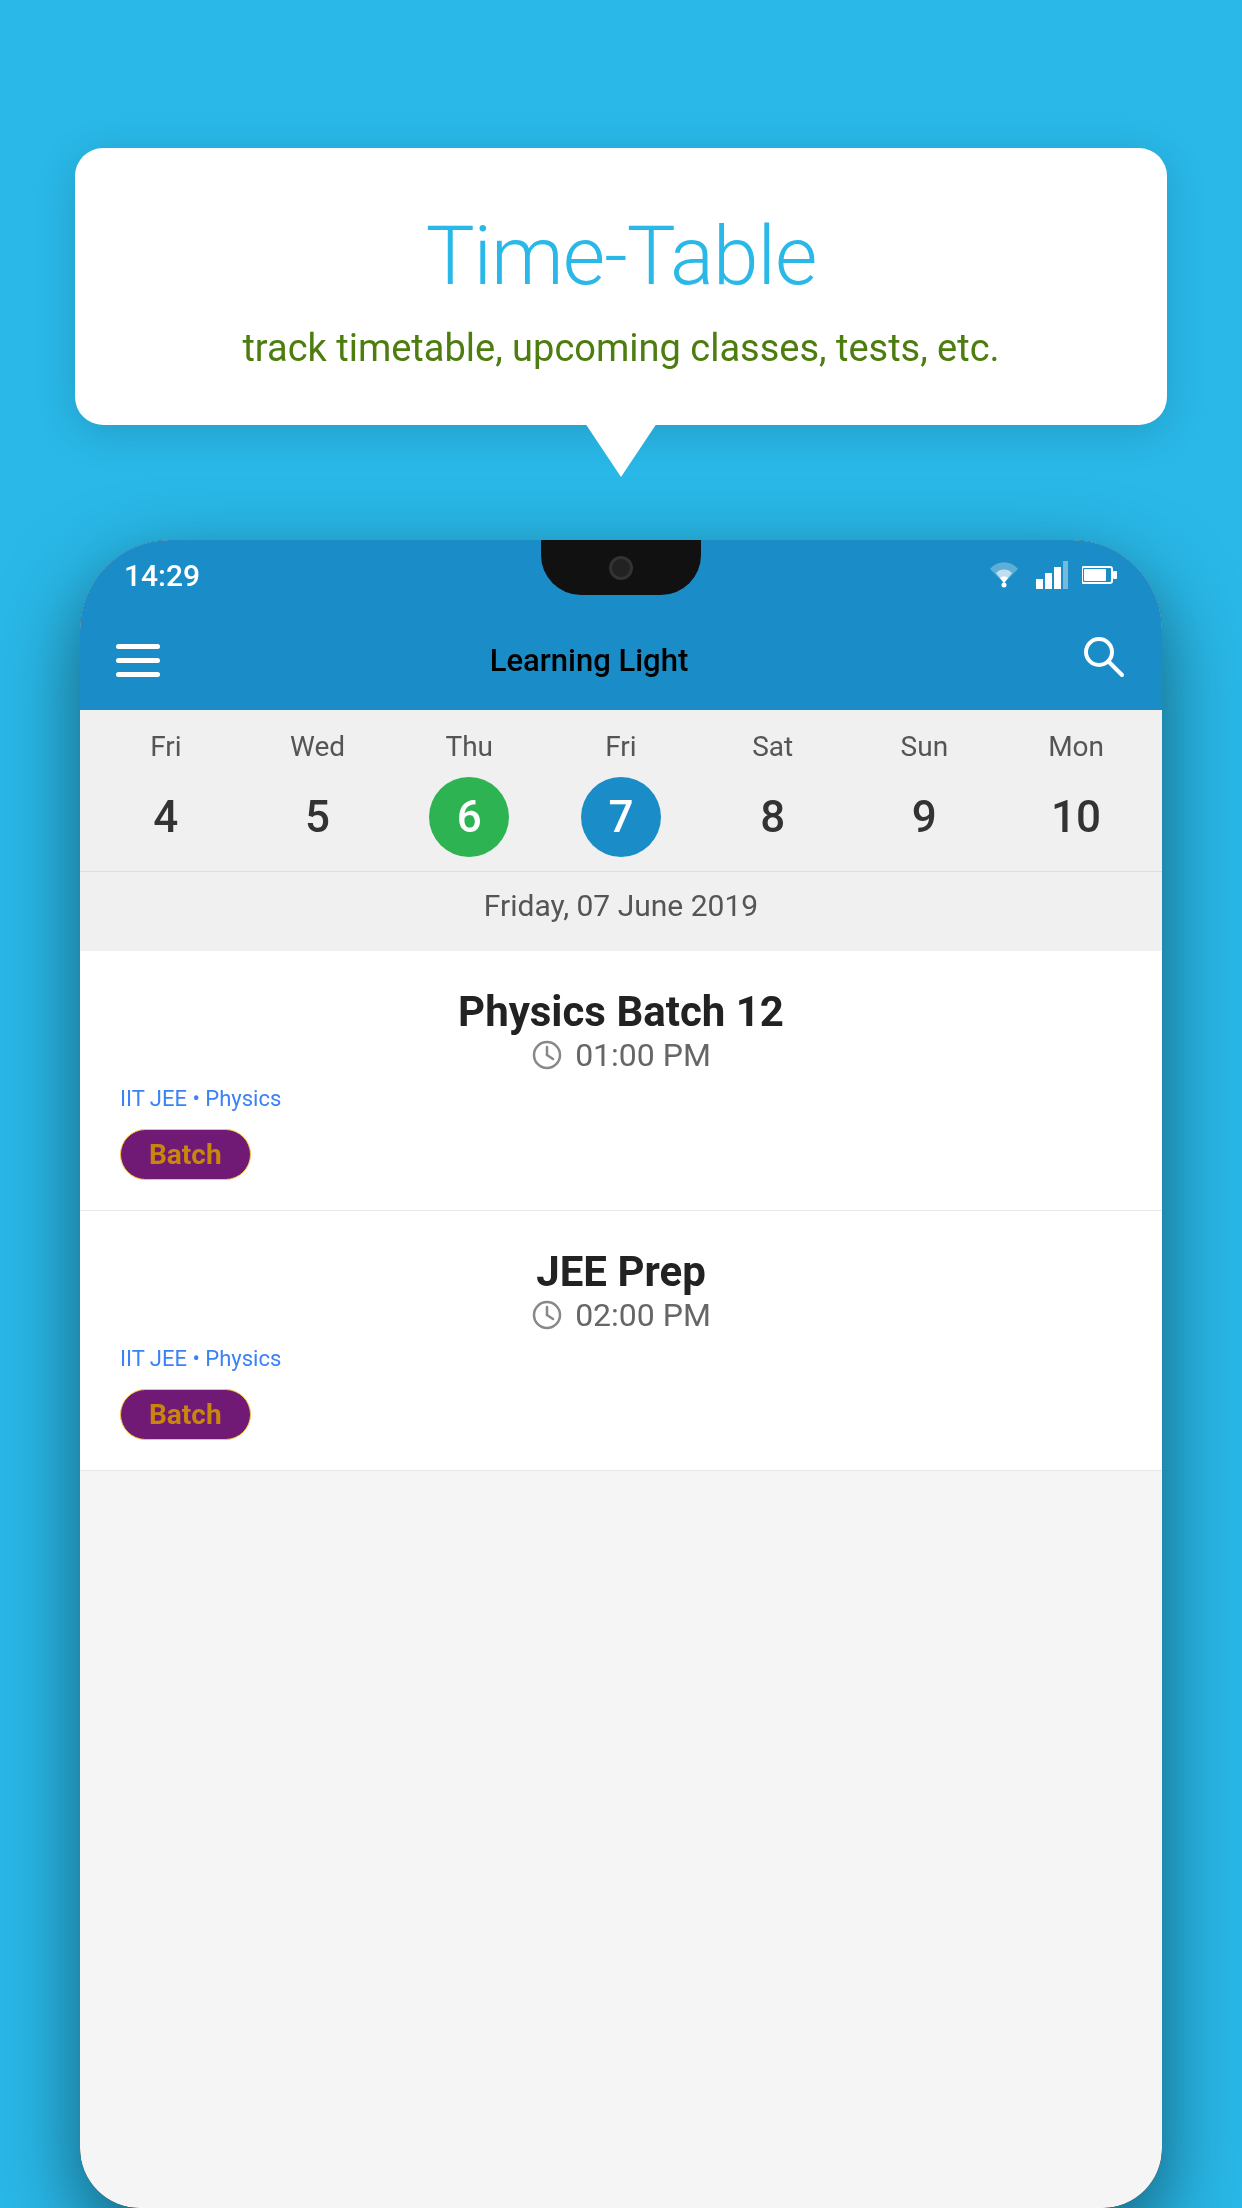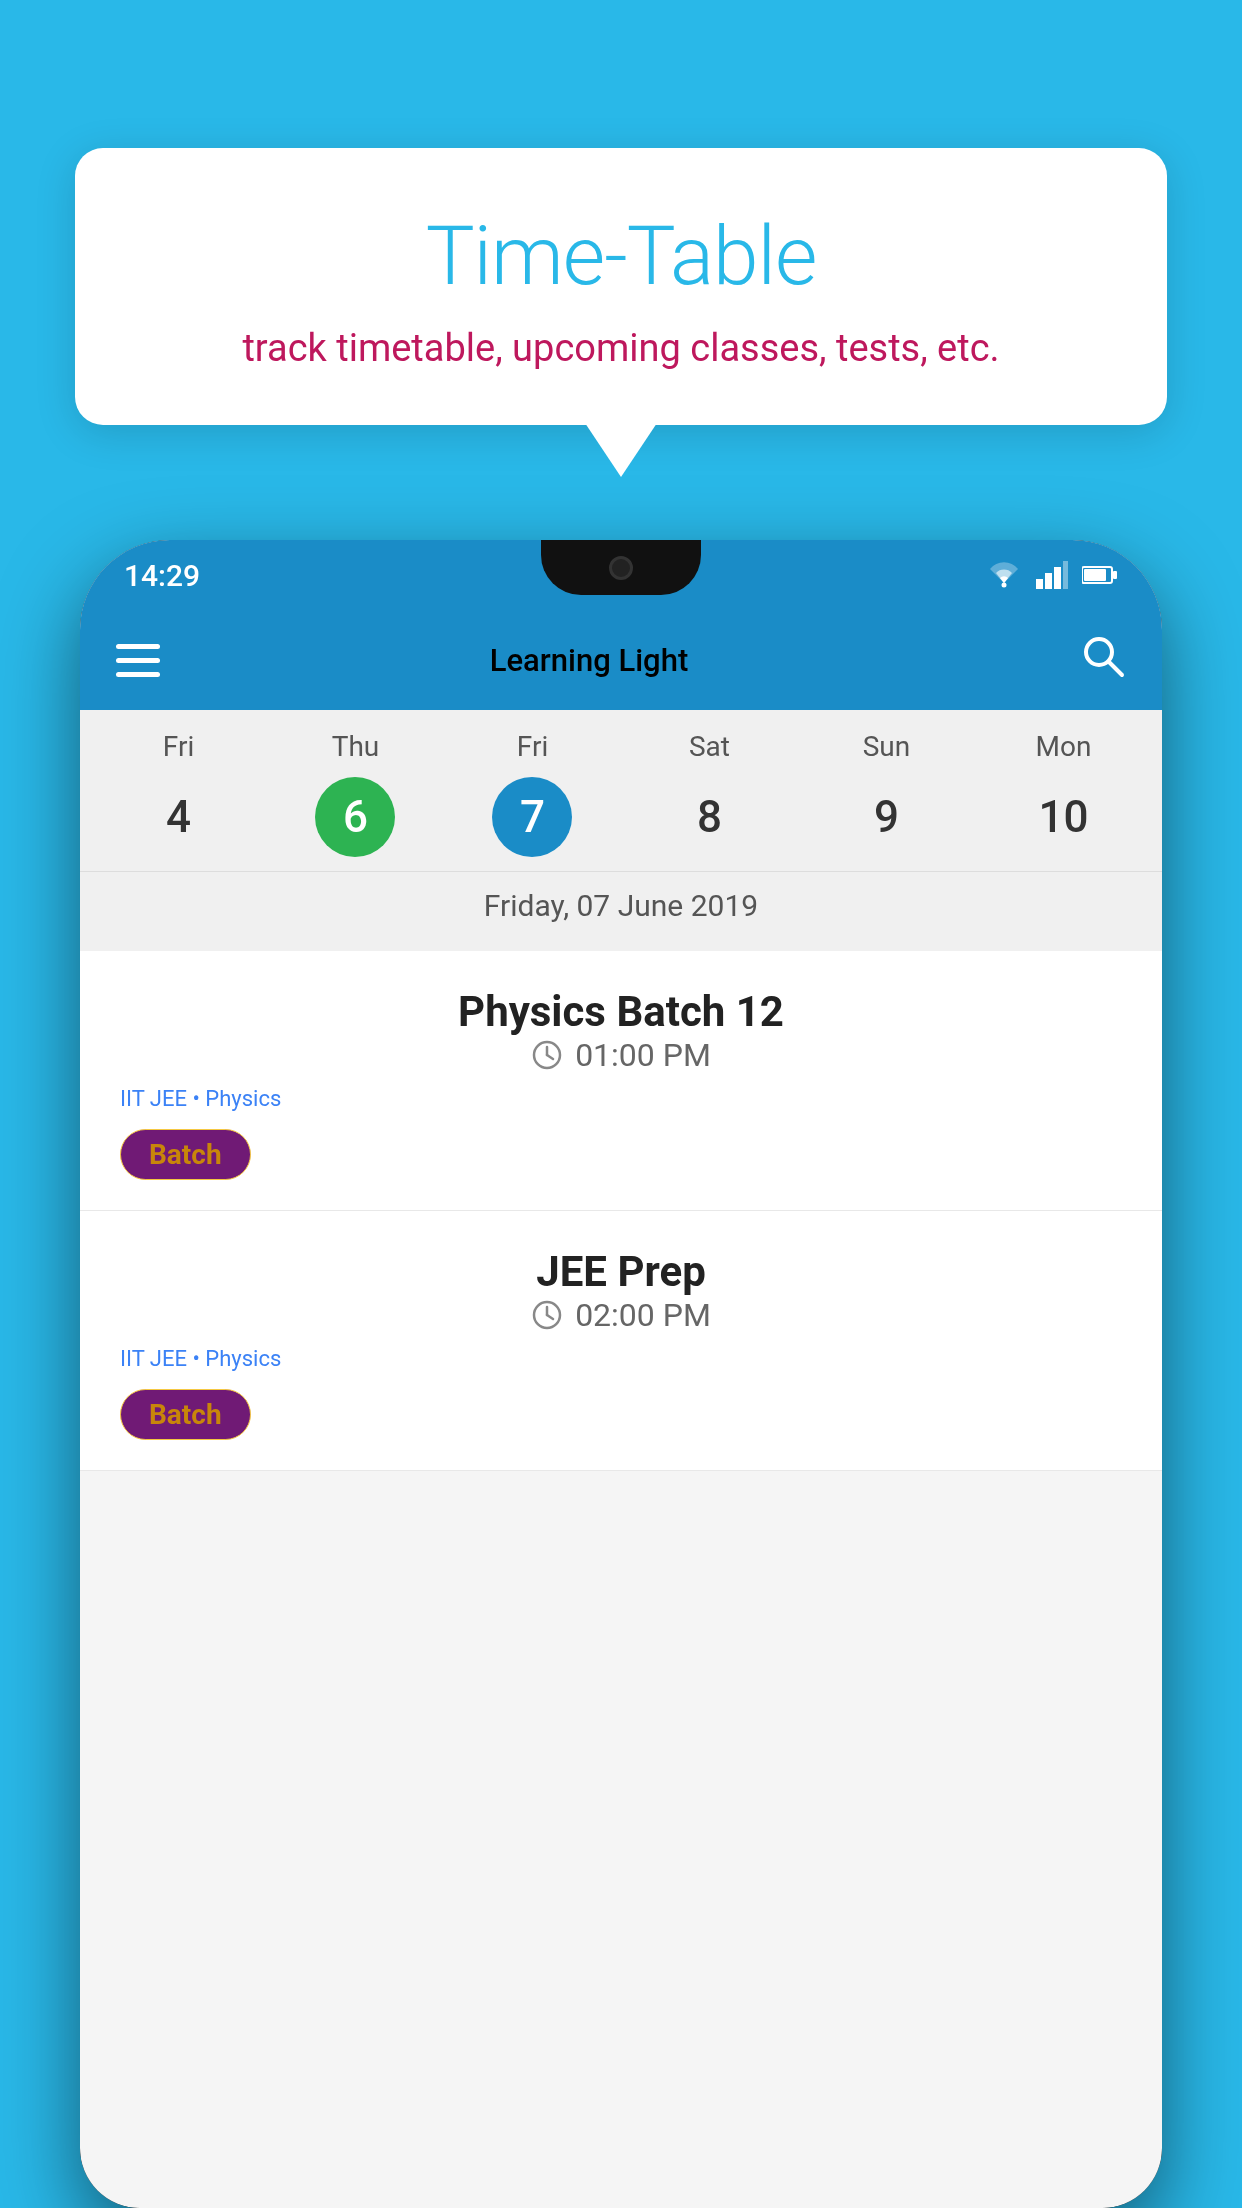--- a/index.html
+++ b/index.html
@@ -41,21 +41,21 @@
       text-align: center;
       font-size: 82px;
       font-weight: 300;
       color: #29b8e8;
       letter-spacing: -1px;
       margin-bottom: 22px;
     }
     .tooltip-subtitle {
       text-align: center;
       font-size: 38px;
-      color: #be185d;
+      color: #4d7c0f;
       font-weight: 400;
     }
 
     
     .phone-frame {
       position: absolute;
       top: 540px;
       left: 80px;
       right: 80px;
       bottom: 0;
@@ -353,20 +353,24 @@
         </svg>
       </div>
     </div>
 
     <div class="calendar-strip">
       <div class="days-row">
 
       <div class="day-col">
             <div class="day-name">Fri</div>
             <div class="day-num">4</div>
+          </div>
+          <div class="day-col">
+            <div class="day-name">Wed</div>
+            <div class="day-num">5</div>
           </div>
           <div class="day-col">
             <div class="day-name">Thu</div>
             <div class="day-num today">6</div>
           </div>
           <div class="day-col">
             <div class="day-name">Fri</div>
             <div class="day-num selected">7</div>
           </div>
           <div class="day-col">

